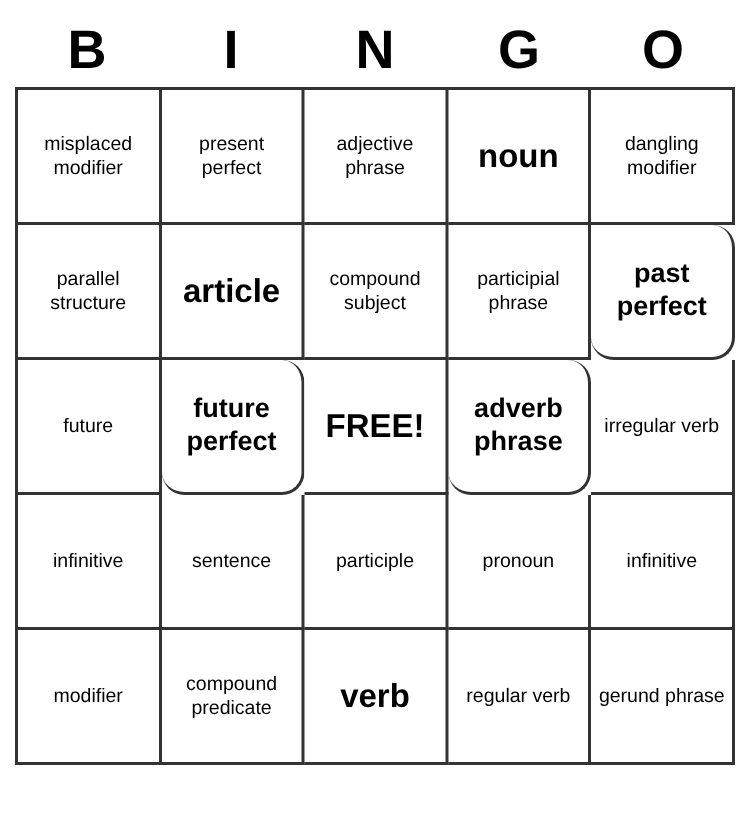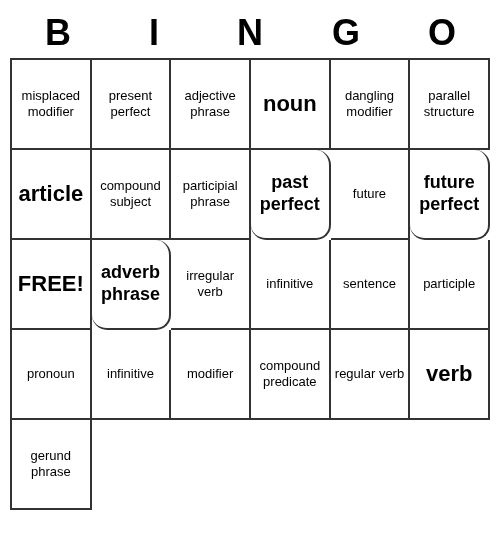--- a/index.html
+++ b/index.html
@@ -31,21 +31,21 @@
     }
 
     .bingo-header-cell {
       font-size: 36px;
       font-weight: bold;
       padding: 4px 0;
     }
 
     .bingo-grid {
       display: grid;
-      grid-template-columns: repeat(6, 1fr);
+      grid-template-columns: repeat(5, 1fr);
       border-left: 2px solid #333;
       border-top: 2px solid #333;
     }
 
     .bingo-cell {
       border-right: 2px solid #333;
       border-bottom: 2px solid #333;
       min-height: 90px;
       display: flex;
       align-items: center;
@@ -99,17 +99,17 @@
       <div class="bingo-cell free">FREE!</div>
       <div class="bingo-cell medium-text">adverb phrase</div>
       <div class="bingo-cell">irregular verb</div>
       <div class="bingo-cell">infinitive</div>
       <div class="bingo-cell">sentence</div>
       <div class="bingo-cell">participle</div>
       <div class="bingo-cell">pronoun</div>
       <div class="bingo-cell">infinitive</div>
       <div class="bingo-cell">modifier</div>
       <div class="bingo-cell">compound predicate</div>
+      <div class="bingo-cell large-text">verb</div>
       <div class="bingo-cell">regular verb</div>
-      <div class="bingo-cell large-text">verb</div>
       <div class="bingo-cell">gerund phrase</div>
     </div>
 </div>
 
 </body></html>

